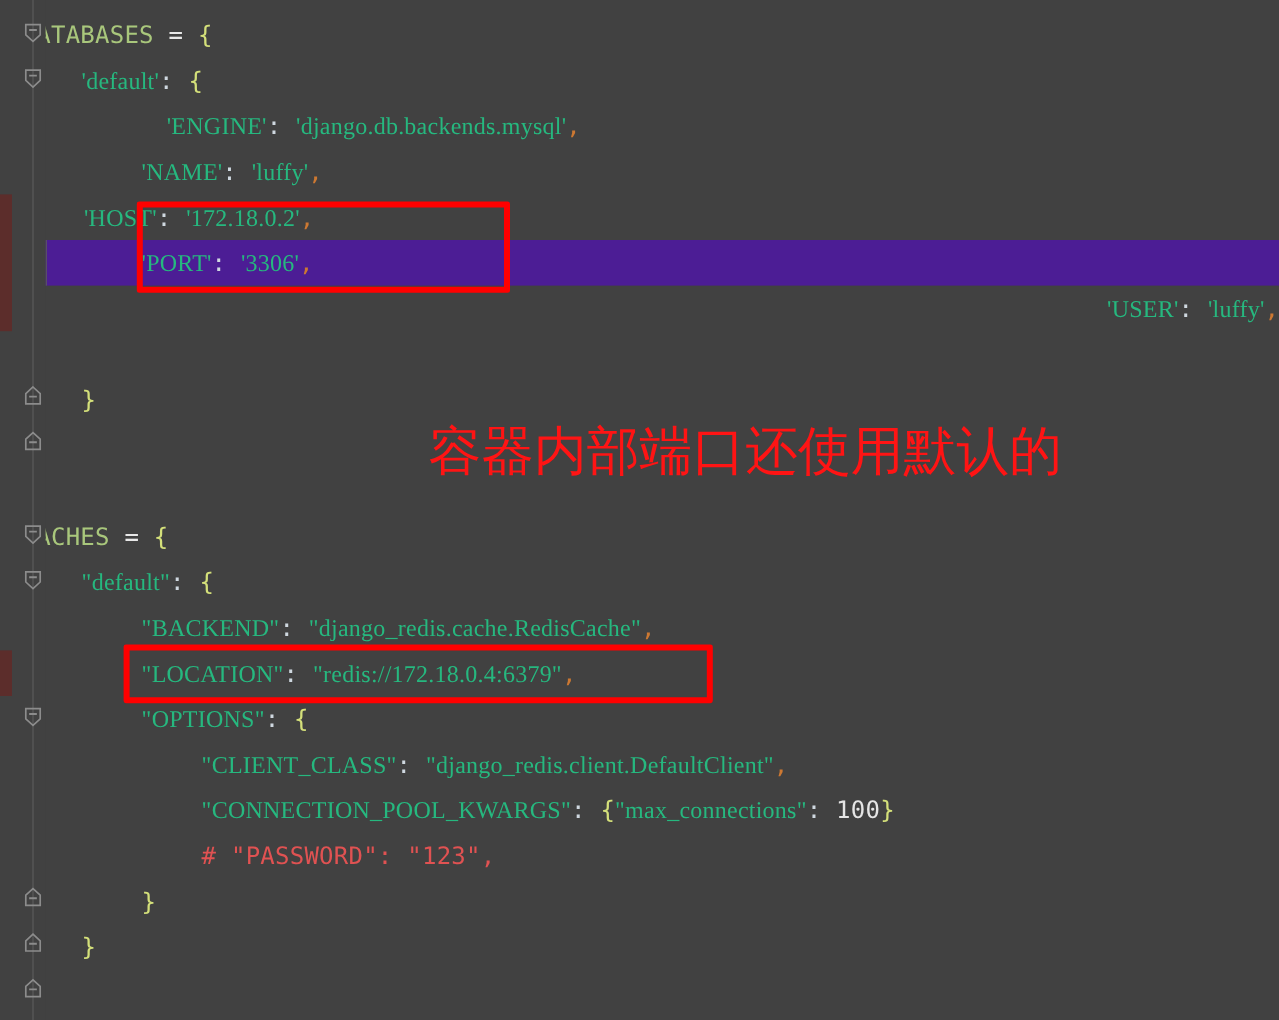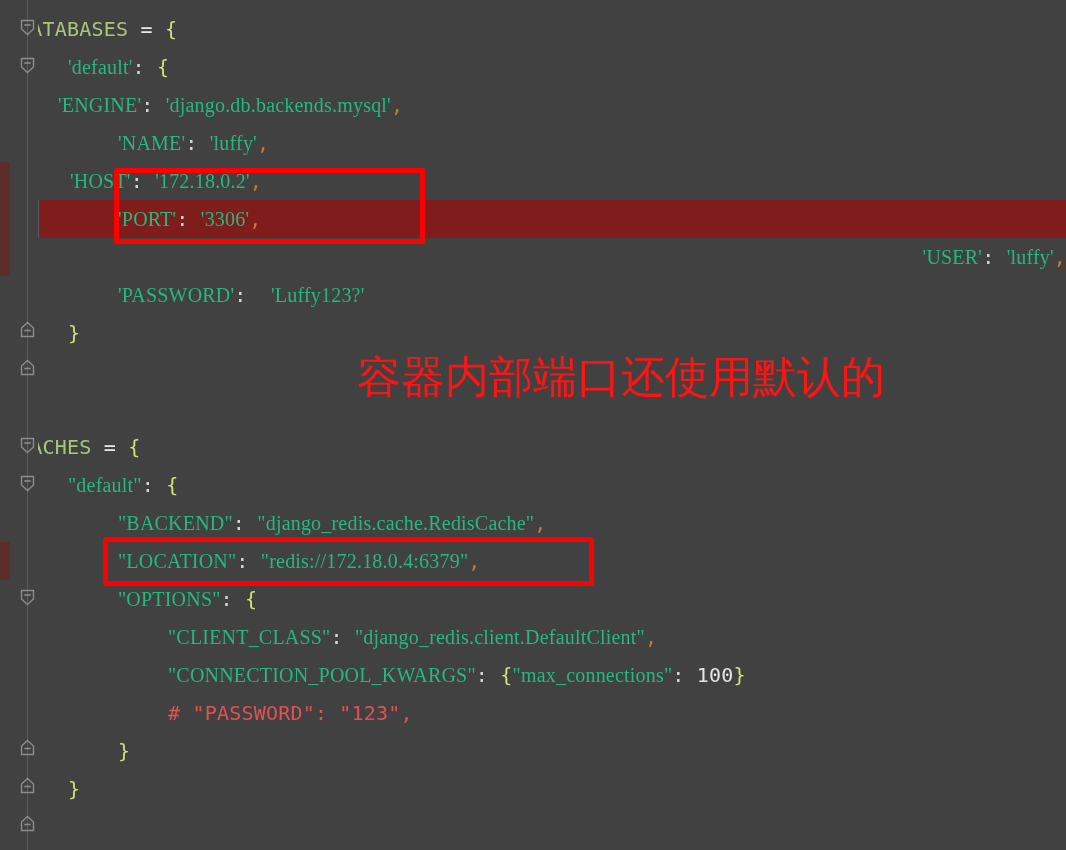--- a/index.html
+++ b/index.html
@@ -70,21 +70,21 @@
     line-height: 38px;
     white-space: pre;
     font-size: 20px;
     letter-spacing: 0.2px;
   }
   .line .txt {
     display: inline-block;
     padding-left: 18px;
   }
   .line.current {
-    background: #7f1d1d;
+    background: #4c1d95;
   }
   .caret-col {
     position: absolute;
     left: 38px;
     width: 1px;
     height: 38px;
     background: #5c5c5c;
   }
 
   
@@ -117,26 +117,25 @@
   }
 </style>
 </head>
 <body>
 
 <div id="editor">
 
   <div class="code">
       <div class="line" style="top: 10px;"><span class="txt" style="padding-left: 18px;"><span class="t-var">DATABASES</span><span class="t-op"> = </span><span class="t-brace">{</span></span></div>
       <div class="line" style="top: 48px;"><span class="txt" style="padding-left: 68px;"><span class="t-str">'default'</span><span class="t-colon">:</span><span class="t-op"> </span><span class="t-brace">{</span></span></div>
-      <div class="line" style="top: 86px;"><span class="txt" style="padding-left: 58px;"><span class="t-str">'ENGINE'</span><span class="t-colon">:</span><span class="t-op"> </span><span class="t-str">'django.db.backends.mysql'</span><span class="t-comma">,</span></span></div>
+      <div class="line" style="top: 86px;"><span class="txt" style="padding-left: 118px; margin-left: 21px;"><span class="t-str">'ENGINE'</span><span class="t-colon">:</span><span class="t-op"> </span><span class="t-str">'django.db.backends.mysql'</span><span class="t-comma">,</span></span></div>
       <div class="line" style="top: 124px;"><span class="txt" style="padding-left: 118px;"><span class="t-str">'NAME'</span><span class="t-colon">:</span><span class="t-op"> </span><span class="t-str">'luffy'</span><span class="t-comma">,</span></span></div>
       <div class="line" style="top: 162px;"><span class="txt" style="padding-left: 70px;"><span class="t-str">'HOST'</span><span class="t-colon">:</span><span class="t-op"> </span><span class="t-str">'172.18.0.2'</span><span class="t-comma">,</span></span></div>
       <div class="line current" style="top: 200px;"><span class="txt" style="padding-left: 118px;"><span class="t-str">'PORT'</span><span class="t-colon">:</span><span class="t-op"> </span><span class="t-str">'3306'</span><span class="t-comma">,</span></span></div>
       <div class="line" style="top: 238px; text-align: right;"><span class="txt" style="padding-left: 118px;"><span class="t-str">'USER'</span><span class="t-colon">:</span><span class="t-op"> </span><span class="t-str">'luffy'</span><span class="t-comma">,</span></span></div>
-      <div class="line" style="top: 276px;"><span class="txt" style="padding-left: 118px;"><span class="t-str">'PASSWORD'</span><span class="t-colon">:</span><span class="t-op">  </span><span class="t-str">'Luffy123?'</span></span></div>
       <div class="line" style="top: 314px;"><span class="txt" style="padding-left: 68px;"><span class="t-brace">}</span></span></div>
       <div class="line" style="top: 352px;"><span class="txt" style="padding-left: 18px;"><span class="t-brace">}</span></span></div>
       <div class="line" style="top: 390px;"><span class="txt" style="padding-left: 18px;"></span></div>
       <div class="line" style="top: 428px;"><span class="txt" style="padding-left: 18px;"><span class="t-var">CACHES</span><span class="t-op"> = </span><span class="t-brace">{</span></span></div>
       <div class="line" style="top: 466px;"><span class="txt" style="padding-left: 68px;"><span class="t-str">"default"</span><span class="t-colon">:</span><span class="t-op"> </span><span class="t-brace">{</span></span></div>
       <div class="line" style="top: 504px;"><span class="txt" style="padding-left: 118px;"><span class="t-str">"BACKEND"</span><span class="t-colon">:</span><span class="t-op"> </span><span class="t-str">"django_redis.cache.RedisCache"</span><span class="t-comma">,</span></span></div>
       <div class="line" style="top: 542px;"><span class="txt" style="padding-left: 118px;"><span class="t-str">"LOCATION"</span><span class="t-colon">:</span><span class="t-op"> </span><span class="t-str">"redis://172.18.0.4:6379"</span><span class="t-comma">,</span></span></div>
       <div class="line" style="top: 580px;"><span class="txt" style="padding-left: 118px;"><span class="t-str">"OPTIONS"</span><span class="t-colon">:</span><span class="t-op"> </span><span class="t-brace">{</span></span></div>
       <div class="line" style="top: 618px;"><span class="txt" style="padding-left: 168px;"><span class="t-str">"CLIENT_CLASS"</span><span class="t-colon">:</span><span class="t-op"> </span><span class="t-str">"django_redis.client.DefaultClient"</span><span class="t-comma">,</span></span></div>
       <div class="line" style="top: 656px;"><span class="txt" style="padding-left: 168px;"><span class="t-str">"CONNECTION_POOL_KWARGS"</span><span class="t-colon">:</span><span class="t-op"> </span><span class="t-brace">{</span><span class="t-str">"max_connections"</span><span class="t-colon">:</span><span class="t-op"> </span><span class="t-num">100</span><span class="t-brace">}</span></span></div>

